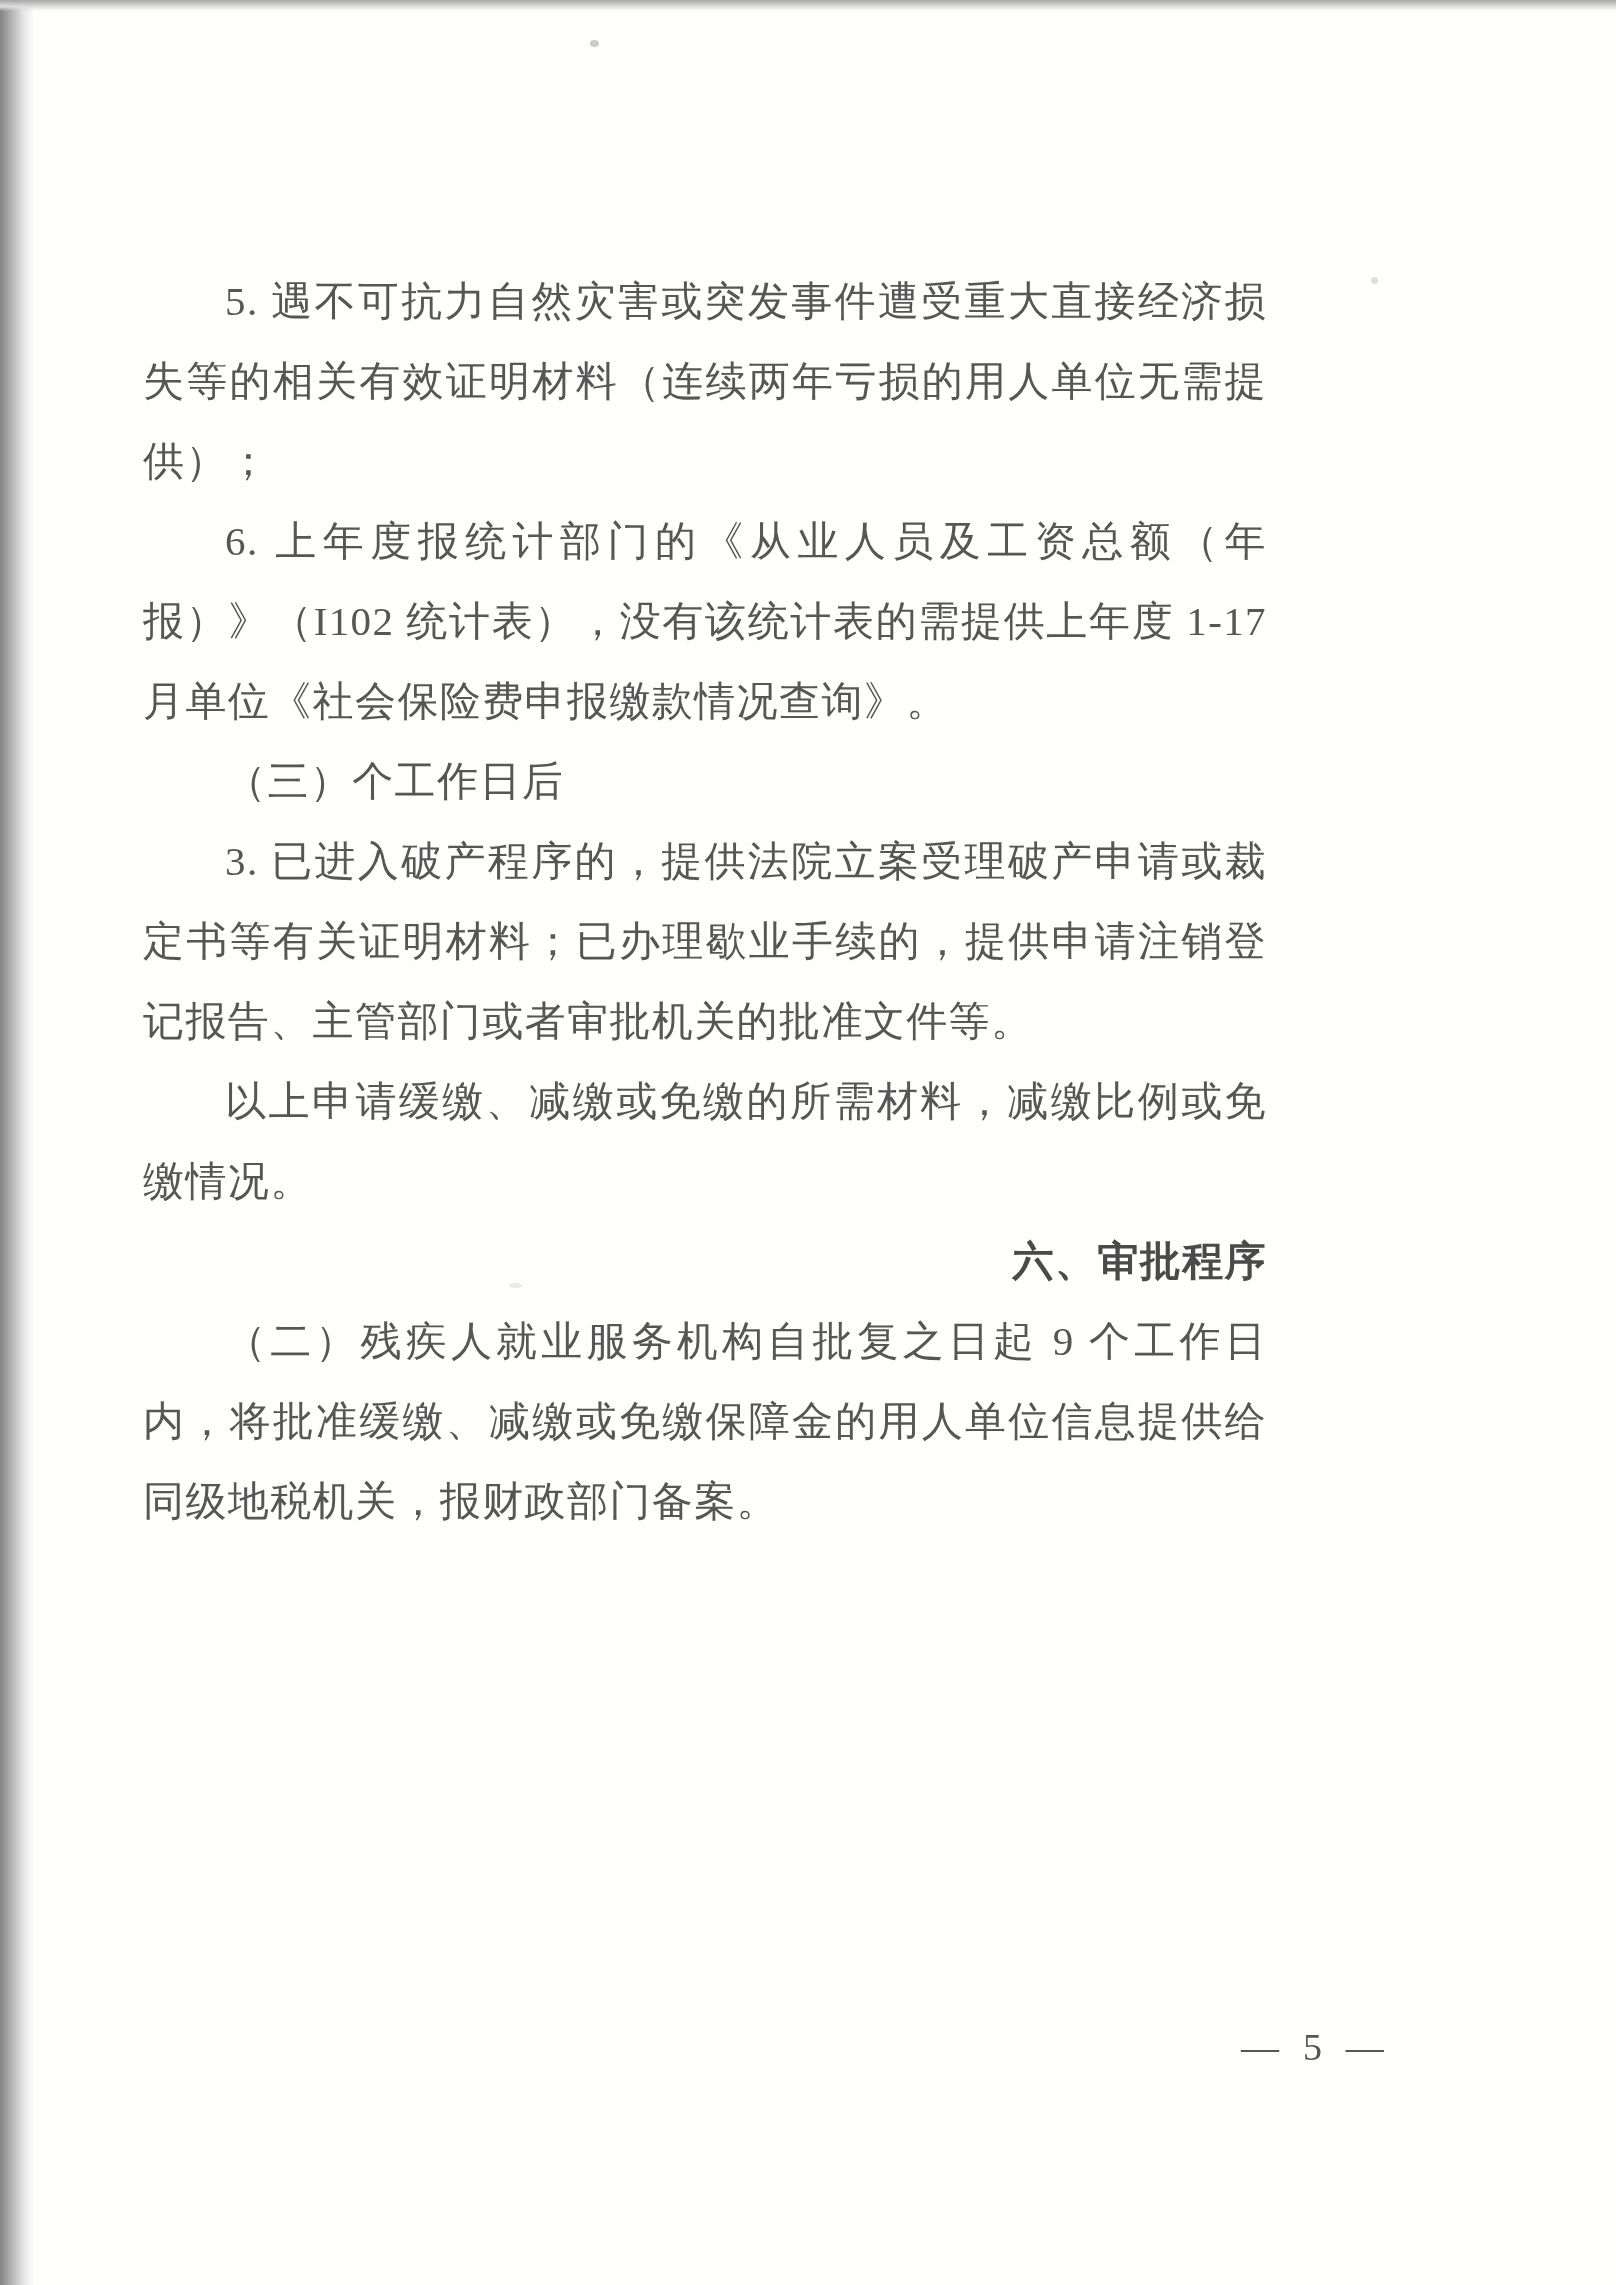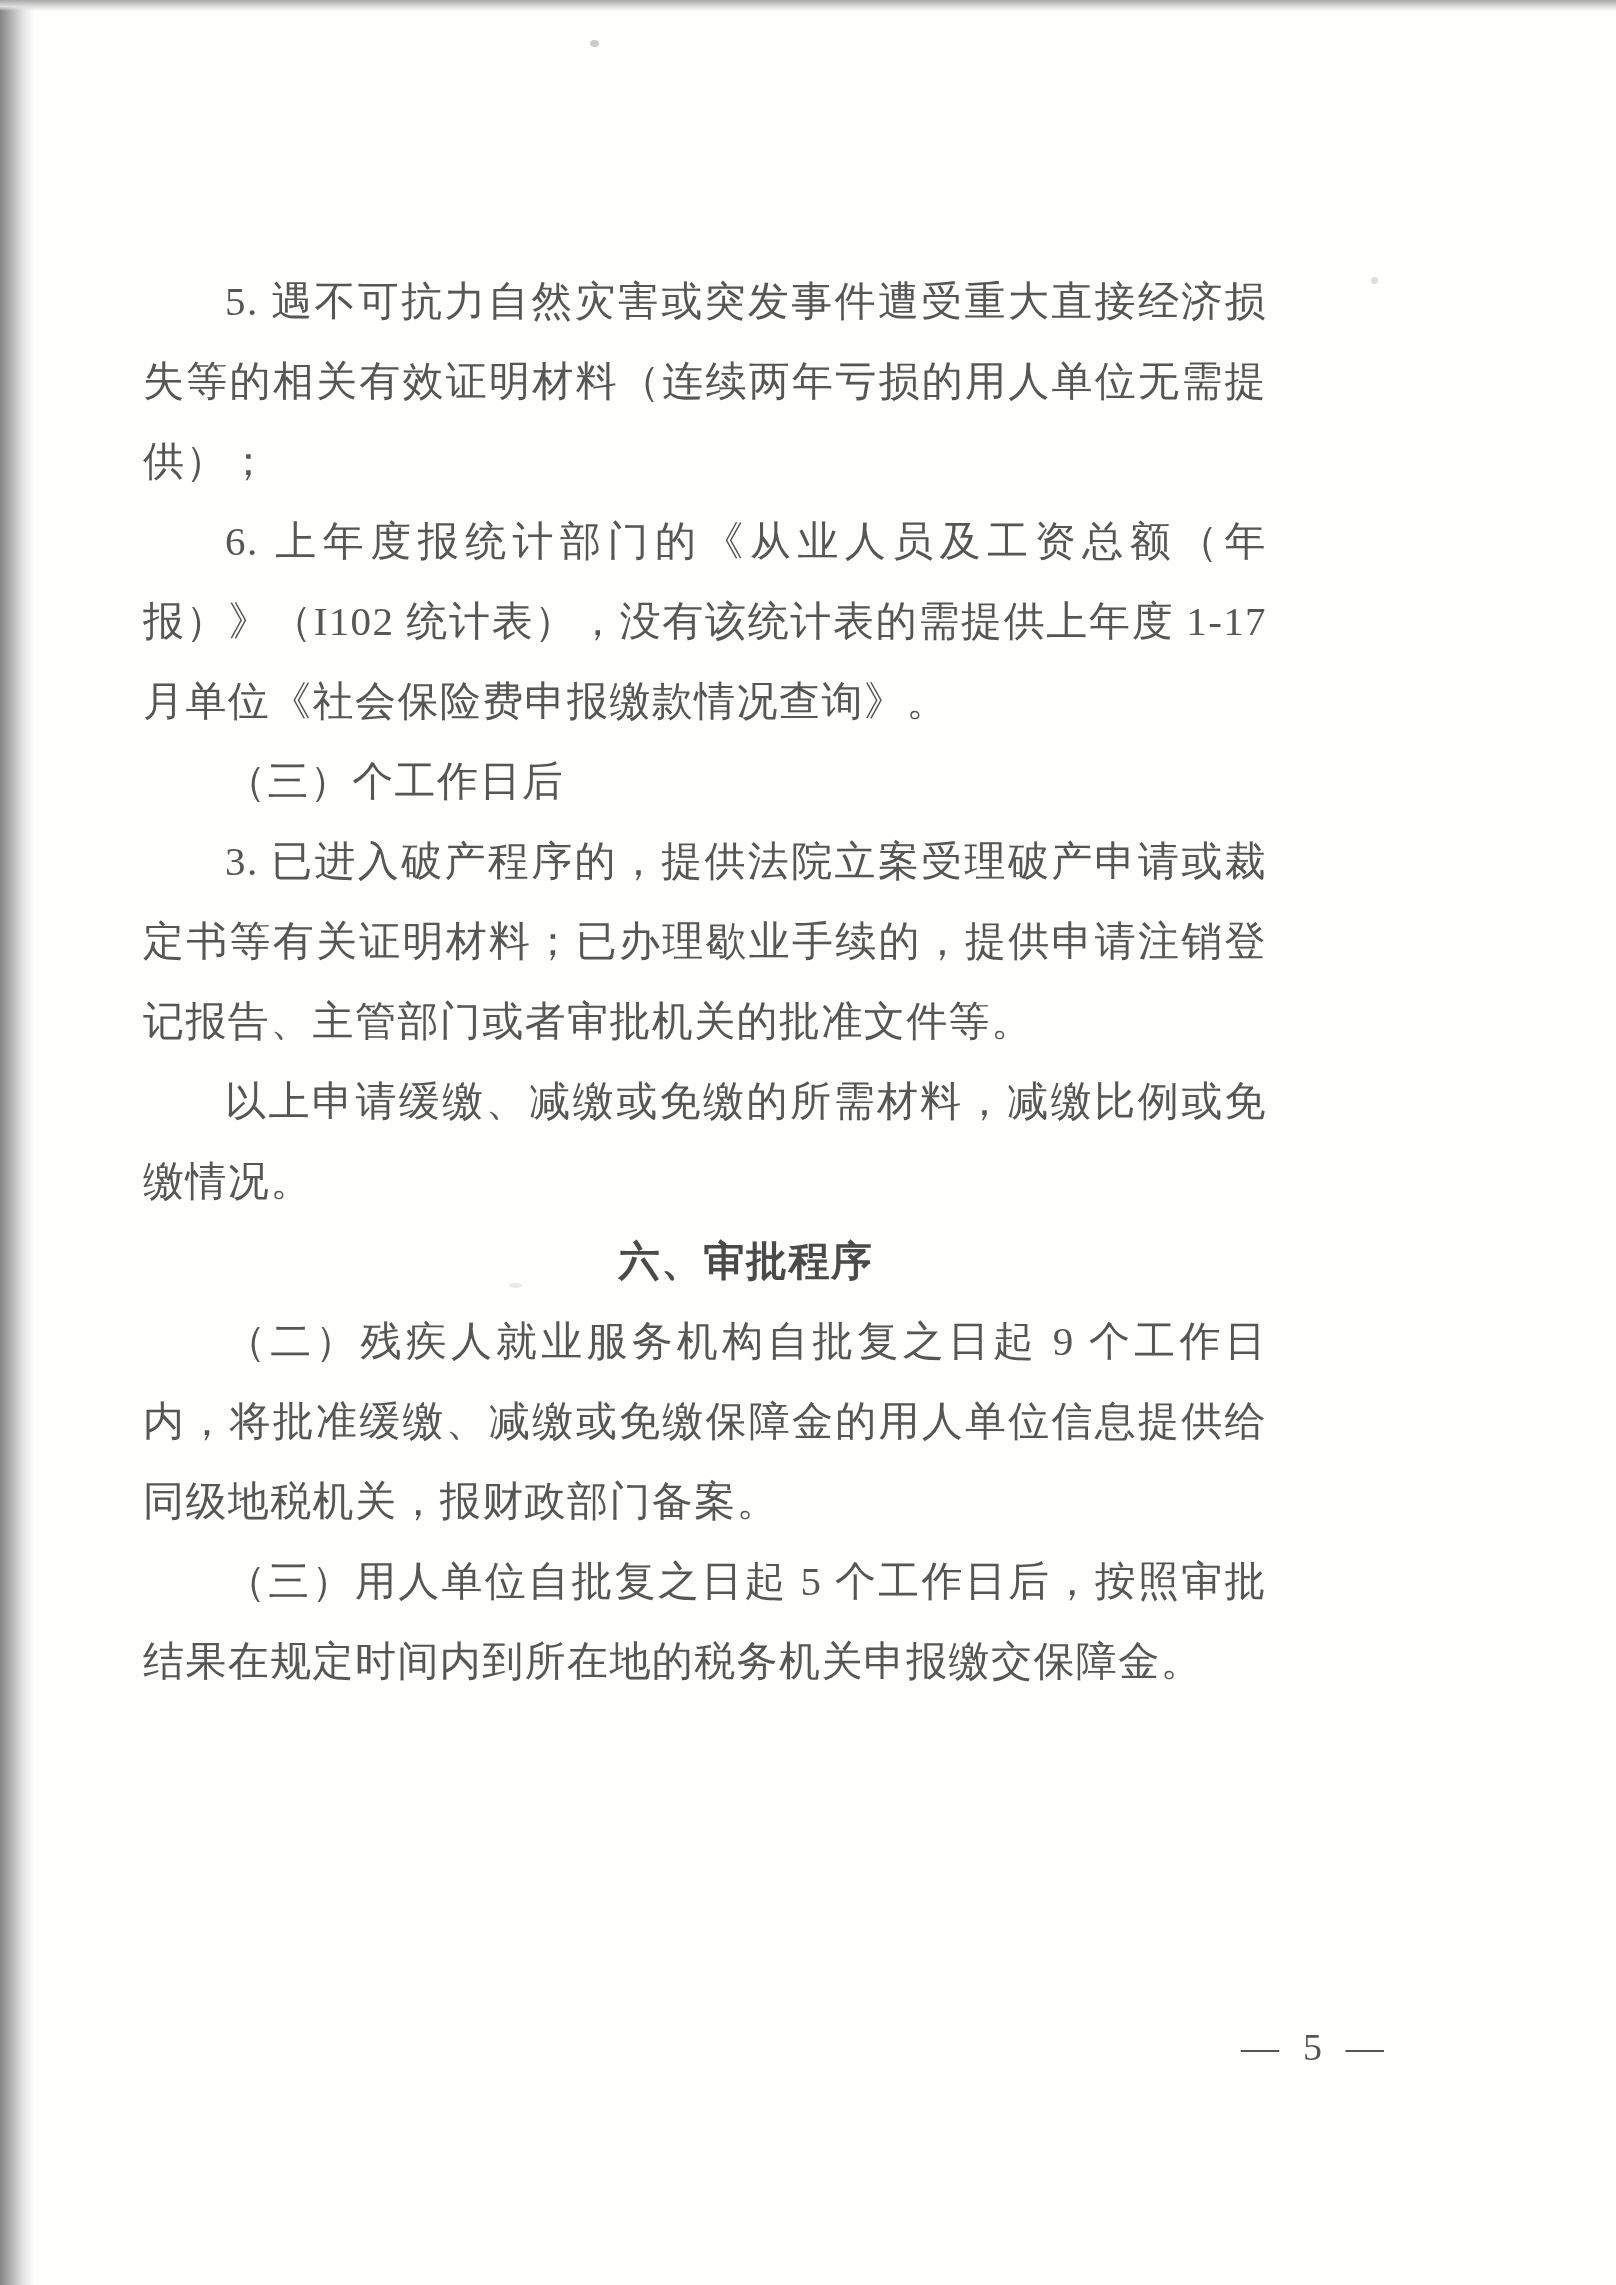--- a/index.html
+++ b/index.html
@@ -52,21 +52,21 @@
     color: #565656;
     text-align: justify;
     text-indent: 2em;
     font-weight: 400;
     text-justify: inter-ideograph;
   }
   .content p.heading {
     font-family: "Liberation Sans", sans-serif;
     font-weight: 700;
     color: #4a4a4a;
-    text-align: center;
+    text-align: right;
   }
   .page-number {
     position: absolute;
     left: 1241px;
     top: 2025px;
     font-size: 38px;
     letter-spacing: 7.2px;
     color: #565656;
     white-space: nowrap;
   }
@@ -82,18 +82,17 @@
   <div class="speck s3"></div>
 
   <div class="content">
     <p>5. 遇不可抗力自然灾害或突发事件遭受重大直接经济损失等的相关有效证明材料（连续两年亏损的用人单位无需提供）；</p>
     <p>6. 上年度报统计部门的《从业人员及工资总额（年报）》（I102 统计表），没有该统计表的需提供上年度 1-17 月单位《社会保险费申报缴款情况查询》。</p>
     <p>（三）个工作日后</p>
     <p>3. 已进入破产程序的，提供法院立案受理破产申请或裁定书等有关证明材料；已办理歇业手续的，提供申请注销登记报告、主管部门或者审批机关的批准文件等。</p>
     <p>以上申请缓缴、减缴或免缴的所需材料，减缴比例或免缴情况。</p>
     <p class="heading">六、审批程序</p>
     <p>（二）残疾人就业服务机构自批复之日起 9 个工作日内，将批准缓缴、减缴或免缴保障金的用人单位信息提供给同级地税机关，报财政部门备案。</p>
-    <p>（三）用人单位自批复之日起 5 个工作日后，按照审批结果在规定时间内到所在地的税务机关申报缴交保障金。</p>
   </div>
 
   <div class="page-number">— 5 —</div>
 </div>
 
 
 </body></html>

